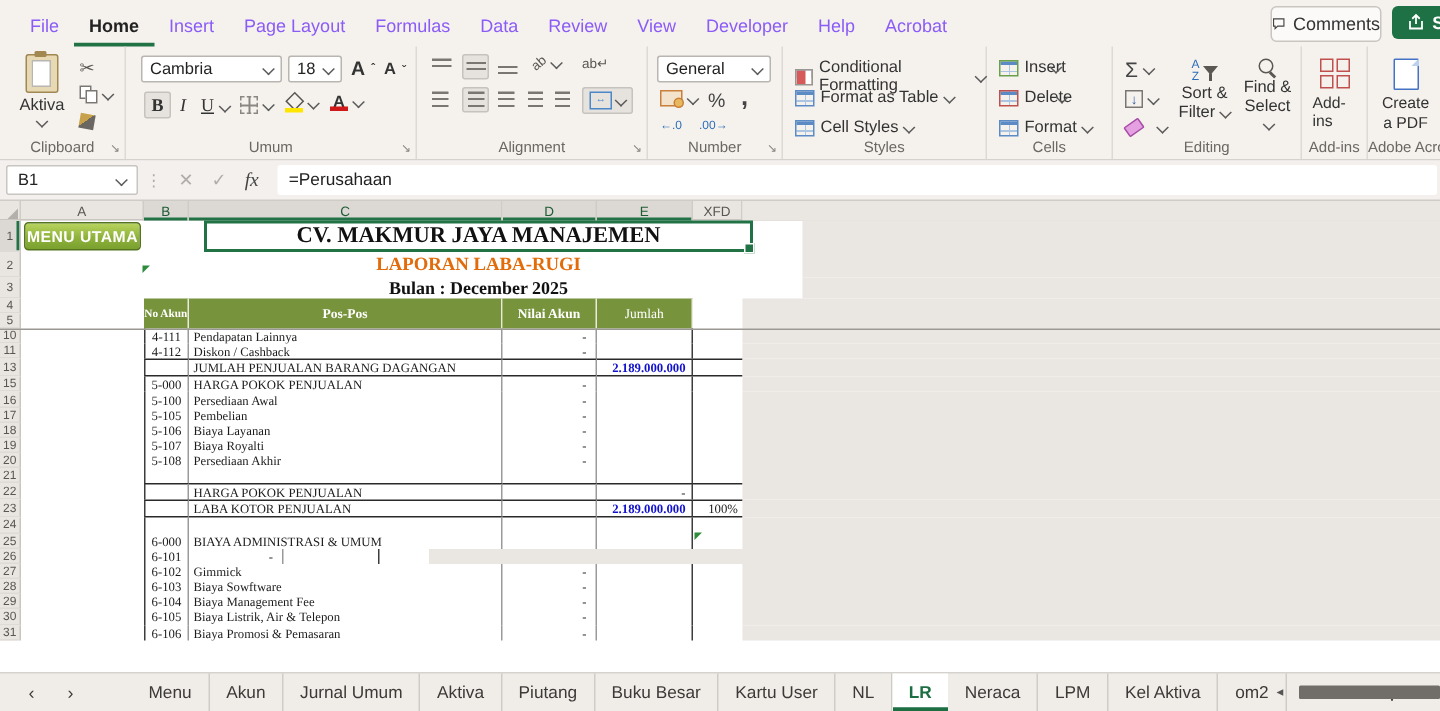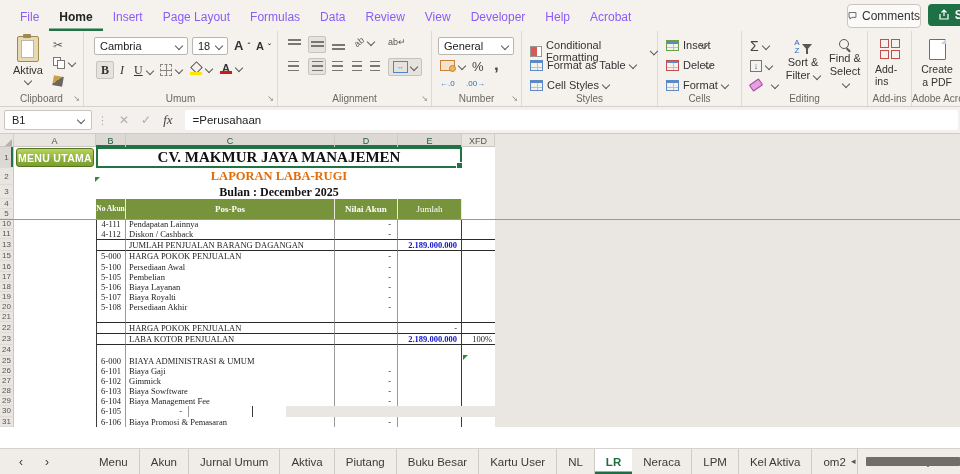--- a/index.html
+++ b/index.html
@@ -42,21 +42,21 @@
   .ch-corner{width:14px;position:relative;}
   .ch-corner:after{content:"";position:absolute;right:1px;bottom:1px;border-left:7px solid transparent;border-bottom:7px solid #b3afab;}
   .ch-fill{flex:1;background:#eae6e2;border-right:none;}
   .w-A{width:82px;}.w-B{width:30px;}.w-C{width:209px;}.w-D{width:63px;}.w-E{width:64px;}.w-XFD{width:33px;}
   #body{position:relative;height:301px;font-family:"Liberation Serif","DejaVu Serif",serif;}
   .srow{display:flex;box-sizing:border-box;}
   .rh{width:14px;background:#e9e5e1;border-right:1px solid #c9c5c1;border-bottom:1px solid #dedad6;font-family:"Liberation Sans",sans-serif;font-size:8px;color:#5a5651;display:flex;align-items:center;justify-content:center;box-sizing:border-box;flex:none;}
   .rh.sel{background:#dcd8d4;box-shadow:inset -2px 0 0 #217346;}
   .cA{width:82px;flex:none;box-sizing:border-box;}
   .fill{flex:1;background:#eae6e2;}
-  .merged{width:366px;flex:none;display:flex;align-items:center;justify-content:center;box-sizing:border-box;position:relative;}
+  .merged{width:366px;flex:none;display:flex;align-items:center;justify-content:center;box-sizing:border-box;position:relative;margin-left:40px;}
   #title-cell{border:2px solid #217346;font-weight:700;font-size:15px;color:#111;}
   #fill-handle{position:absolute;right:-3px;bottom:-3px;width:5px;height:5px;background:#217346;border:1px solid #fff;}
   #menu-btn{margin:2px;width:76px;height:17px;border:1px solid #55741f;border-radius:3px;background:linear-gradient(#b8d45e,#8fb23c 55%,#7aa02e);color:#fff;font-family:"Liberation Sans",sans-serif;font-weight:700;font-size:10.5px;display:flex;align-items:center;justify-content:center;letter-spacing:.3px;}
   #subtitle-cell{font-weight:700;font-size:12.5px;color:#e26b0a;}
   #period-cell{font-weight:700;font-size:12px;color:#111;}
   .thead-cell{background:#77933c;color:#fff;font-weight:700;display:flex;align-items:center;justify-content:center;text-align:center;border-right:1px solid #eceade;box-sizing:border-box;flex:none;}
   .tcell{box-sizing:border-box;flex:none;display:flex;align-items:center;font-size:8.5px;color:#1c1c1c;overflow:hidden;white-space:nowrap;}
   .tcell.cB{width:30px;border-left:1px solid #3c3c3c;border-right:1px solid #9a9a9a;justify-content:center;}
   .tcell.cC{width:209px;border-right:1px solid #9a9a9a;padding-left:3px;}
   .tcell.cD{width:63px;border-right:1px solid #9a9a9a;justify-content:flex-end;padding-right:6px;}
@@ -572,21 +572,20 @@
           <div class="tcell cC bold">BIAYA ADMINISTRASI &amp; UMUM</div>
           <div class="tcell cD"></div>
           <div class="tcell cE"></div>
           <div class="tcell cX"></div>
           <div class="fill"></div>
         </div>
         <div class="srow">
           <div class="rh">26</div>
           <div class="cA"></div>
           <div class="tcell cB">6-101</div>
-          <div class="tcell cC">Biaya Gaji</div>
           <div class="tcell cD">-</div>
           <div class="tcell cE"></div>
           <div class="tcell cX"></div>
           <div class="fill"></div>
         </div>
         <div class="srow">
           <div class="rh">27</div>
           <div class="cA"></div>
           <div class="tcell cB">6-102</div>
           <div class="tcell cC">Gimmick</div>
@@ -612,20 +611,21 @@
           <div class="tcell cC">Biaya Management Fee</div>
           <div class="tcell cD">-</div>
           <div class="tcell cE"></div>
           <div class="tcell cX"></div>
           <div class="fill"></div>
         </div>
         <div class="srow">
           <div class="rh">30</div>
           <div class="cA"></div>
           <div class="tcell cB">6-105</div>
+          <div class="tcell cC">Biaya Listrik, Air &amp; Telepon</div>
           <div class="tcell cD">-</div>
           <div class="tcell cE"></div>
           <div class="tcell cX"></div>
           <div class="fill"></div>
         </div>
         <div class="srow">
           <div class="rh">31</div>
           <div class="cA"></div>
           <div class="tcell cB">6-106</div>
           <div class="tcell cC">Biaya Promosi &amp; Pemasaran</div>

